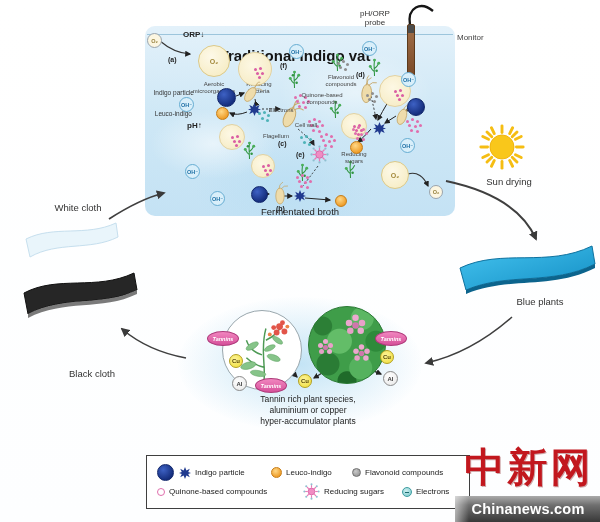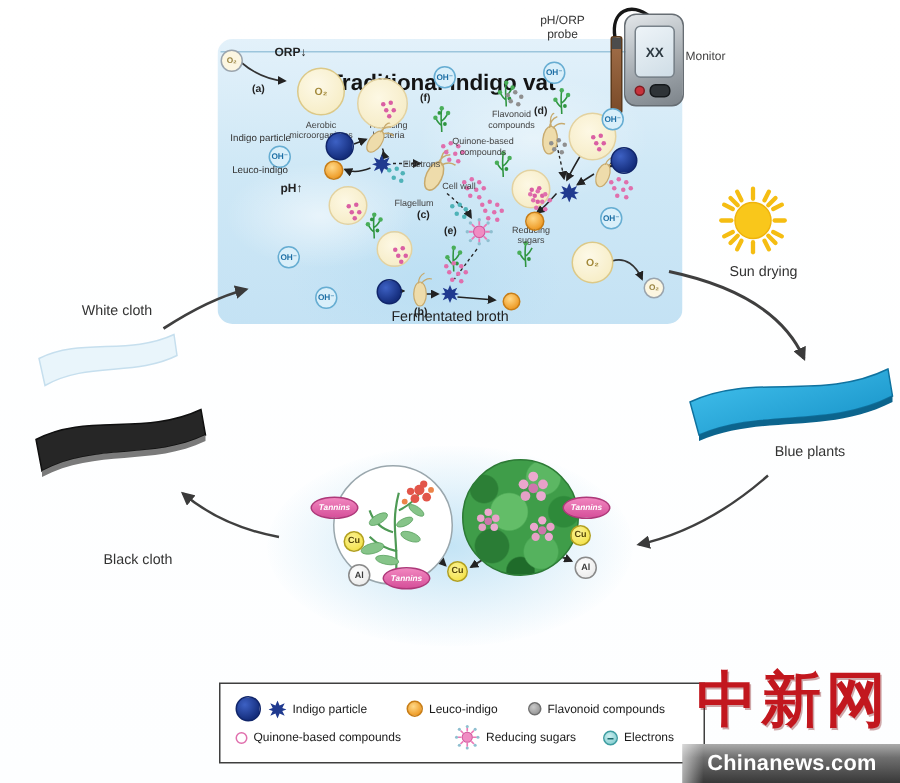--- a/index.html
+++ b/index.html
@@ -127,27 +127,20 @@
 
     <path d="M250 365 Q244 372 240 377" stroke="#333" stroke-width="1.4" fill="none" marker-end="url(#ahS)"></path>
     <path d="M286 367 Q292 372 297 377" stroke="#333" stroke-width="1.4" fill="none" marker-end="url(#ahS)"></path>
     <path d="M325 371 Q319 375 314 378" stroke="#333" stroke-width="1.4" fill="none" marker-end="url(#ahS)"></path>
     <path d="M364 367 Q374 371 381 374" stroke="#333" stroke-width="1.4" fill="none" marker-end="url(#ahS)"></path>
   </svg>
 
   <div class="abs title z3" style="left:175px;top:6px;width:240px;">Traditional indigo vat</div>
   <div class="abs z3" style="left:352px;top:9px;width:46px;font-size:8px;line-height:9px;color:#333;text-align:center;">pH/ORP probe</div>
   <div class="abs probe"></div>
-  <div class="abs monitor">
-    <div class="mscreen">XX</div>
-    <div class="mbtns">
-      <span class="mbtn-red"></span>
-      <span class="mbtn-dark"></span>
-    </div>
-  </div>
   <div class="abs z3" style="left:457px;top:33px;font-size:8px;color:#444;">Monitor</div>
 
   <div class="abs boldmini z3" style="left:183px;top:30px;text-align:right;">ORP↓</div>
   <div class="abs circ o2s z3" style="left:147px;top:33px;">O₂</div>
   <div class="abs steplbl z3" style="left:168px;top:56px;">(a)</div>
   <div class="abs circ o2b z3" style="left:198px;top:45px;width:32px;height:32px;">O₂</div>
   <div class="abs tinylbl z3" style="left:186px;top:81px;width:56px;">Aerobic microorganisms</div>
   <div class="abs tinylbl z3" style="left:238px;top:81px;width:42px;">Reducing bacteria</div>
   <div class="abs z3" style="left:144px;top:89px;width:50px;font-size:6.5px;color:#333;text-align:right;">Indigo particle</div>
   <div class="abs circ bluedot z3" style="left:217px;top:88px;width:19px;height:19px;"></div>
@@ -406,20 +399,25 @@
 
   <div class="abs tannin z3" style="left:207px;top:331px;width:30px;height:13px;">Tannins</div>
   <div class="abs tannin z3" style="left:255px;top:378px;width:30px;height:13px;">Tannins</div>
   <div class="abs tannin z3" style="left:375px;top:331px;width:30px;height:13px;">Tannins</div>
   <div class="abs circ cu z3" style="left:229px;top:354px;width:14px;height:14px;">Cu</div>
   <div class="abs circ cu z3" style="left:298px;top:374px;width:14px;height:14px;">Cu</div>
   <div class="abs circ cu z3" style="left:380px;top:350px;width:14px;height:14px;">Cu</div>
   <div class="abs circ al z3" style="left:232px;top:376px;width:15px;height:15px;">Al</div>
   <div class="abs circ al z3" style="left:383px;top:371px;width:15px;height:15px;">Al</div>
 
+  <div class="abs z3" style="left:233px;top:394px;width:150px;text-align:center;font-size:8.5px;line-height:11px;color:#222;">
+    <div>Tannin rich plant species,</div>
+    <div>aluminium or copper</div>
+    <div>hyper-accumulator plants</div>
+  </div>
 
   <div class="abs legendbox"></div>
   <div class="abs circ bluedot z4" style="left:157px;top:464px;width:17px;height:17px;"></div>
   <svg class="abs z4" style="left:179px;top:467px;" width="12" height="12" viewBox="0 0 12 12">
       <path d="M6 0 L7.4 3.4 L10.8 1.8 L9.2 5 L12 6 L9.2 7 L10.8 10.2 L7.4 8.6 L6 12 L4.6 8.6 L1.2 10.2 L2.8 7 L0 6 L2.8 5 L1.2 1.8 L4.6 3.4 Z" fill="#203a8f"></path>
     </svg>
   <div class="abs leg-lbl z4" style="left:195px;top:468px;">Indigo particle</div>
   <div class="abs circ orangedot z4" style="left:271px;top:467px;width:11px;height:11px;"></div>
   <div class="abs leg-lbl z4" style="left:286px;top:468px;">Leuco-indigo</div>
   <div class="abs circ graydot z4" style="left:352px;top:468px;width:9px;height:9px;"></div>

